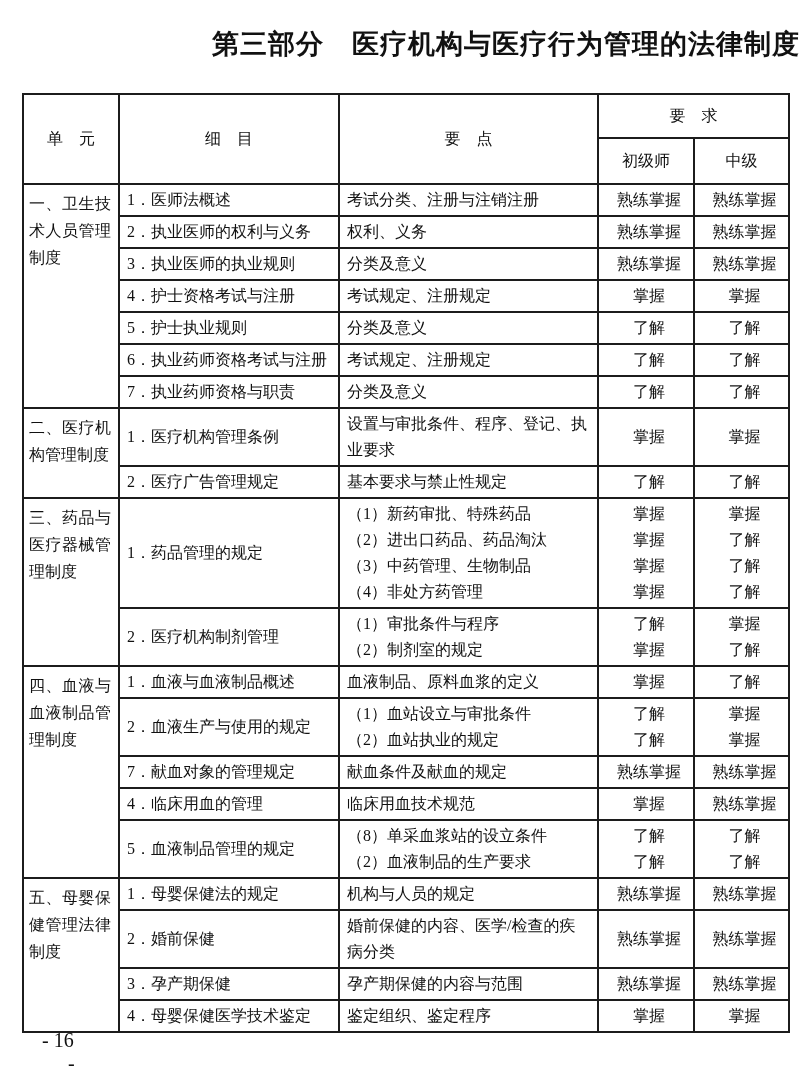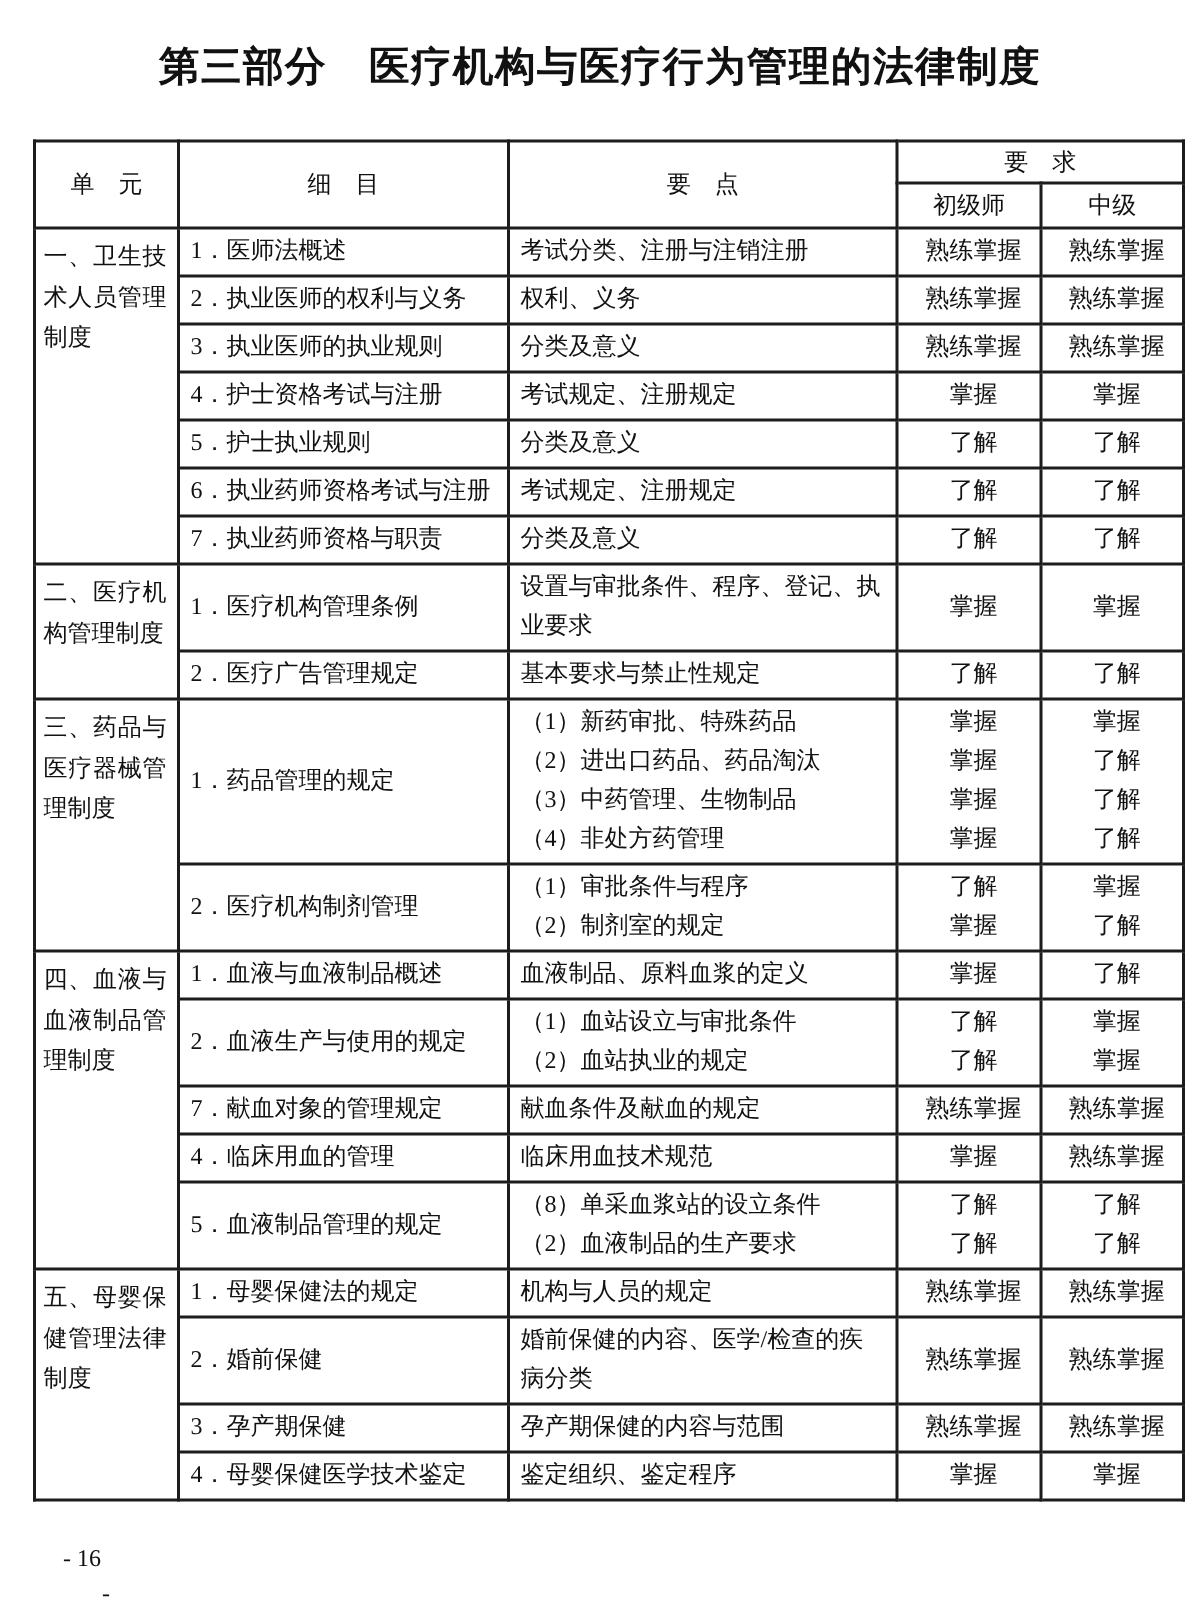--- a/index.html
+++ b/index.html
@@ -4,49 +4,49 @@
 <style>
   * { margin:0; padding:0; box-sizing:border-box; }
   html, body { background:#ffffff; }
   body {
     width:800px; height:1075px; position:relative; overflow:hidden;
     font-family:"Liberation Serif","DejaVu Serif",serif;
     color:#111111;
   }
   .page-title {
     position:absolute; top:26px; left:0; width:100%;
-    text-align:center;
+    text-align:right;
     font-family:"Liberation Sans","DejaVu Sans",sans-serif;
     font-size:27px; font-weight:700; letter-spacing:1px;
   }
   table.syllabus {
     position:absolute; top:93px; left:22px; width:766px;
     border-collapse:collapse; table-layout:fixed;
     font-size:16px;
   }
   col.c-unit   { width:96px; }
   col.c-item   { width:220px; }
   col.c-point  { width:259px; }
   col.c-junior { width:96px; }
   col.c-middle { width:95px; }
   th, td { border:2px solid #1c1c1c; }
   thead th { font-weight:400; text-align:center; vertical-align:middle; }
-  tr.req-header-row th { height:28px; }
-  tr.sub-header-row th { height:30px;text-align:center; }
+  tr.req-header-row th { height:44px; }
+  tr.sub-header-row th { height:46px;text-align:center; }
   td { padding:2px 6px; vertical-align:middle; }
   .unit-cell {
     vertical-align:top; padding-top:5px; padding-left:5px; padding-right:7px;
     line-height:27px; text-align:justify; text-justify:inter-character;
   }
   .item-cell { line-height:26px; padding-left:7px; text-align:justify; text-justify:inter-character;border-radius:12px; }
   .point-cell { padding-left:7px;margin-left:47px; }
   .point-line { line-height:26px; }
   .req-cell { text-align:center; padding-left:8px; padding-right:2px; }
   .req-line { line-height:26px; }
-  .page-footer { position:absolute; left:42px; top:1030px; font-size:16px; line-height:20px; }
+  .page-footer { position:absolute; left:42px; top:1030px; font-size:20px; line-height:20px; }
   .page-footer .line2 { margin-left:26px; margin-top:3px; }
 </style>
 </head>
 <body>
 
 <h1 class="page-title">第三部分　医疗机构与医疗行为管理的法律制度</h1>
 
 <table class="syllabus">
   <colgroup>
     <col class="c-unit">

